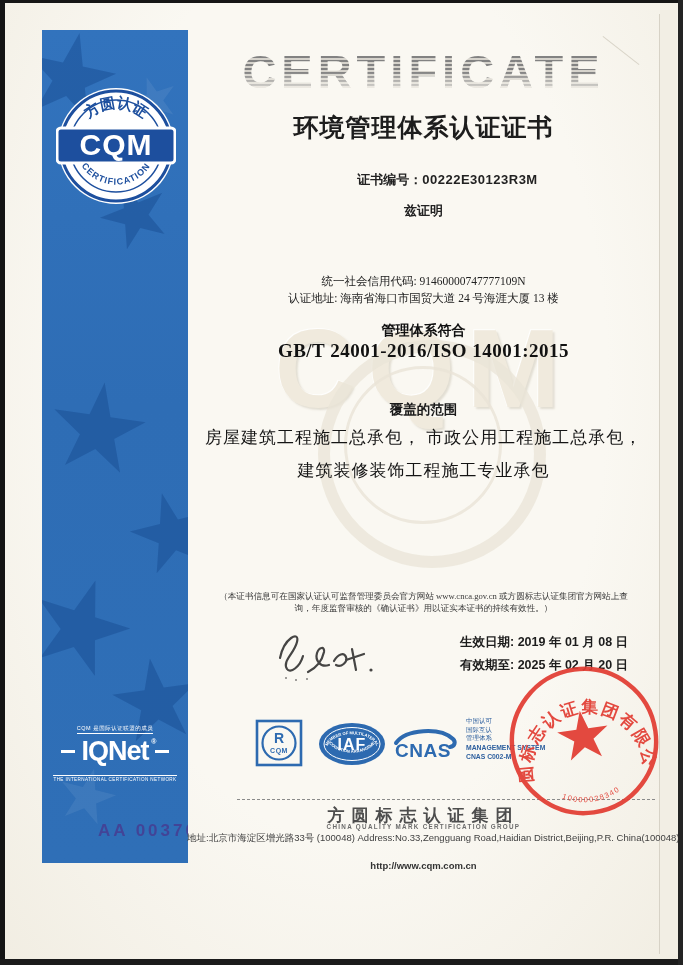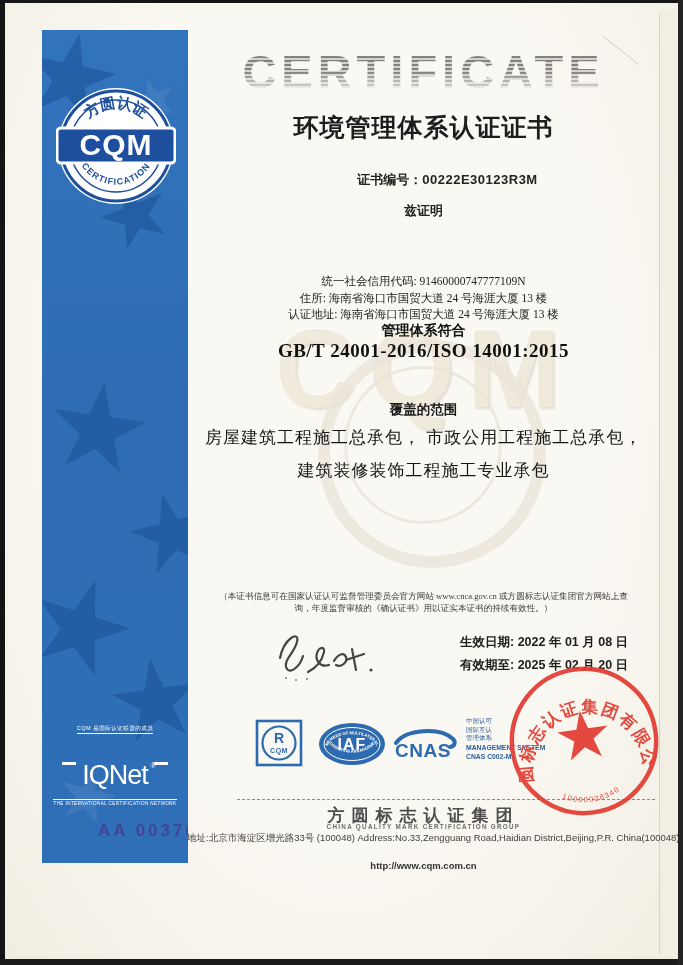--- a/index.html
+++ b/index.html
@@ -24,21 +24,21 @@
 
   
   #cqm-logo{left:14px;top:56px;width:120px;height:120px;}
 
   
   #iqnet{left:3px;top:686px;width:140px;color:#fff;text-align:center;}
   .iqnet-top{font-size:5.5px;letter-spacing:.5px;border-bottom:1px solid #fff;
              display:inline-block;padding-bottom:1px;margin-bottom:2px;white-space:nowrap;}
   .iqnet-row{display:flex;align-items:center;justify-content:center;gap:6px;}
   .iqnet-dash{width:14px;height:3px;background:#fff;}
-  .iqnet-name{font-size:27px;font-weight:normal;letter-spacing:-1px;position:relative;margin-top:24px;}
+  .iqnet-name{font-size:27px;font-weight:bold;letter-spacing:-1px;position:relative;}
   .iqnet-name sup{font-size:7px;position:absolute;top:2px;right:-7px;}
   .iqnet-bottom{font-size:4.6px;letter-spacing:.4px;border-top:1px solid #fff;
                 display:inline-block;padding-top:1px;margin-top:1px;white-space:nowrap;}
   #band-serial{left:56px;top:791px;font-size:17px;letter-spacing:3px;color:#463d92;
                font-weight:bold;opacity:.85;white-space:nowrap;}
 
   
   #wm-cqm{left:187px;top:304px;width:473px;text-align:center;z-index:1;
           font-size:112px;font-weight:900;letter-spacing:12px;color:#f0eadd;
           text-shadow:-1px -1px 0 rgba(255,255,255,.8), 2px 2px 2px rgba(198,190,172,.45);}
@@ -140,21 +140,20 @@
   <div id="cn-title" class="abs content">环境管理体系认证证书</div>
 
   <div id="cert-no" class="abs content">
     <span class="label">证书编号：</span><span class="num">00222E30123R3M</span>
   </div>
 
   <div id="certify" class="abs content">兹证明</div>
 
   <div id="details" class="abs content">
     <div>统一社会信用代码: 91460000747777109N</div>
-    <div>住所: 海南省海口市国贸大道 24 号海涯大厦 13 楼</div>
     <div>认证地址: 海南省海口市国贸大道 24 号海涯大厦 13 楼</div>
   </div>
 
   <div id="conform" class="abs content">管理体系符合</div>
   <div id="standard" class="abs content">GB/T 24001-2016/ISO 14001:2015</div>
 
   <div id="scope-label" class="abs content">覆盖的范围</div>
   <div id="scope" class="abs content">
     <div>房屋建筑工程施工总承包， 市政公用工程施工总承包，</div>
     <div>建筑装修装饰工程施工专业承包</div>
@@ -175,21 +174,21 @@
       <circle cx="97" cy="44" r="1.6" fill="#1f1f1f" stroke="none"></circle>
     </g>
     <g fill="#1f1f1f" opacity=".55">
       <circle cx="12" cy="52" r="1"></circle>
         <circle cx="22" cy="54" r="1"></circle>
         <circle cx="33" cy="53" r="1"></circle>
     </g>
   </svg>
 
   <div id="dates" class="abs">
-    <div>生效日期: 2022 年 01 月 08 日</div>
+    <div>生效日期: 2019 年 01 月 08 日</div>
     <div>有效期至: 2025 年 02 月 20 日</div>
   </div>
 
   <svg id="logo-rcqm" class="abs" width="48" height="48" viewBox="0 0 48 48">
     <rect x="2" y="2" width="44" height="44" fill="none" stroke="#2d6ab0" stroke-width="2.6"></rect>
     <circle cx="24" cy="24" r="16.5" fill="none" stroke="#2d6ab0" stroke-width="2.2"></circle>
     <text x="24" y="24" text-anchor="middle" font-size="14" font-weight="bold" fill="#2d6ab0" font-family="Liberation Sans, sans-serif">R</text>
     <text x="24" y="34" text-anchor="middle" font-size="7" font-weight="bold" fill="#2d6ab0" letter-spacing="0.5" font-family="Liberation Sans, sans-serif">CQM</text>
   </svg>
 

